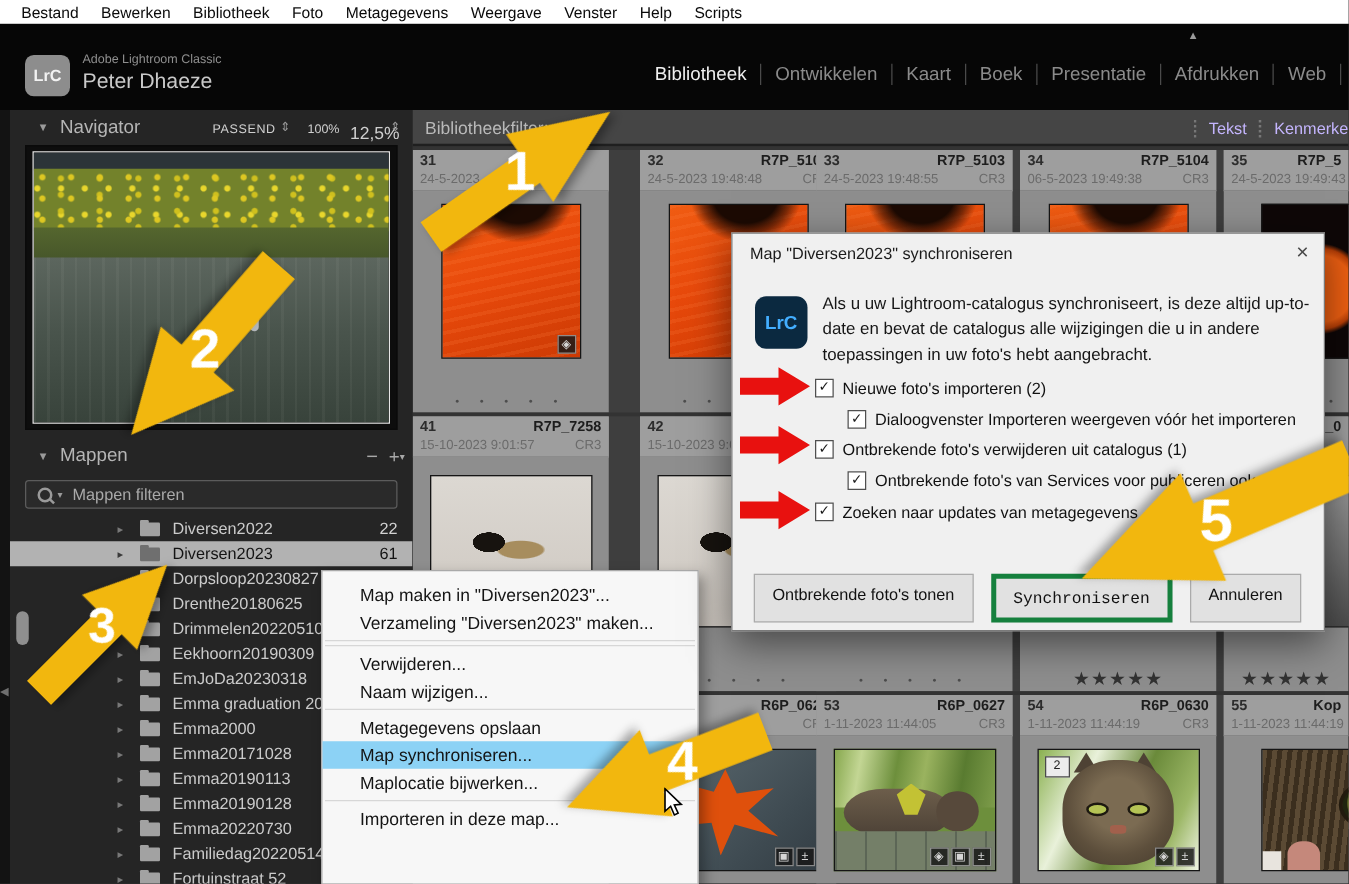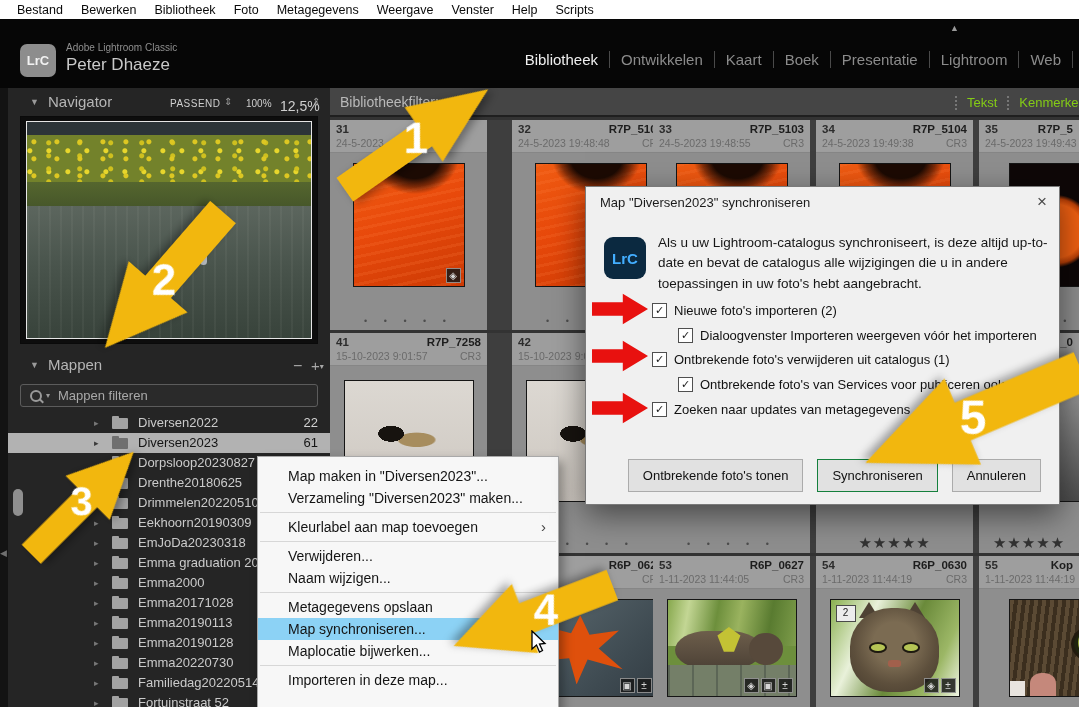--- a/index.html
+++ b/index.html
@@ -80,21 +80,21 @@
   .frow.sel .fico{background:#6f6f6f;}
   .frow.sel .fico::before{background:#6f6f6f;}
   .frow.sel .disc{color:#3a3a3a;}
 
   
   #grid{position:absolute;left:330px;top:88px;width:749px;height:619px;background:#333;z-index:1;overflow:hidden;}
   #filter-bar{position:absolute;left:0;top:0;width:749px;height:29px;background:#454545;border-bottom:2px solid #1f1f1f;box-sizing:border-box;}
   #filter-label{position:absolute;left:10px;top:6px;font-size:14px;color:#b9b9b9;}
   #filter-right{position:absolute;left:625px;top:0;width:124px;height:29px;display:flex;align-items:center;gap:10px;overflow:hidden;}
   .vdots{width:0;height:14px;border-left:2px dotted #777;flex:none;}
-  .fopt{font-size:13px;color:#84cc16;white-space:nowrap;}
+  .fopt{font-size:13px;color:#c4b5fd;white-space:nowrap;}
 
   .grid-row{position:absolute;left:0;width:749px;background:#3e3e3e;overflow:hidden;}
   #row1{top:32px;height:210px;}
   #row2{top:245px;height:220px;}
   #row3{top:468px;height:151px;}
   .cell{position:absolute;top:0;height:100%;width:157px;background:#8e8e8e;}
   .c0{left:0;}.c1{left:160px;margin-left:22px;}.c2{left:323px;}.c3{left:486px;}.c4{left:649px;width:100px;}
   .cell-h{height:33px;background:#9e9e9e;padding:2px 6px 0;box-sizing:border-box;border-bottom:1px solid #868686;}
   .h-line{display:flex;justify-content:space-between;line-height:14px;}
   .idx{font-size:11.5px;font-weight:bold;color:#2c2c2c;}
@@ -177,21 +177,21 @@
   .cbrow{position:absolute;display:flex;align-items:center;gap:7px;}
   .cb{width:13px;height:13px;border:1px solid #4f4f4f;background:#fff;font-size:11px;line-height:12px;text-align:center;color:#1a1a1a;flex:none;}
   .cbl{font-size:13px;color:#111;white-space:nowrap;}
   #cb1{left:66px;top:116px;}
   #cb2{left:92px;top:141px;}
   #cb3{left:66px;top:165px;}
   #cb4{left:92px;top:190px;}
   #cb5{left:66px;top:215px;}
   #dlg-buttons{position:absolute;right:18px;top:272px;display:flex;gap:14px;}
   .btn{background:#e1e1e1;border:1px solid #abaBab;font-size:13px;padding:8px 14px;color:#111;white-space:nowrap;}
-  .btn.primary{border:1px solid #15803d;}
+  .btn.primary{border:4px solid #15803d;font-family:Liberation Mono, monospace;}
 
   
   .yarrow{position:absolute;z-index:40;filter:drop-shadow(3px 4px 4px rgba(0,0,0,.35));}
   .yarrow .shape{width:100%;height:100%;background:#f2b70e;
      clip-path:polygon(0 33%,55% 33%,55% 11%,100% 50%,55% 89%,55% 67%,0 67%);}
   .yarrow .num{position:absolute;left:50%;top:50%;color:#fff;font-weight:bold;font-size:44px;
      transform:translate(-50%,-54%);}
   #ya1{left:329px;top:97px;width:175px;height:85px;transform:rotate(-35deg);}
   #ya1 .num{transform:translate(-50%,-54%) rotate(35deg);}
   #ya2{left:74px;top:230px;width:180px;height:100px;transform:rotate(131deg);}
@@ -229,21 +229,21 @@
   <div id="lr-logo">LrC</div>
   <div id="app-name">Adobe Lightroom Classic</div>
   <div id="account-name">Peter Dhaeze</div>
   <div id="top-collapse">▲</div>
   <div id="modules">
     <span class="module active">Bibliotheek</span>
     <span class="module">Ontwikkelen</span>
     <span class="module">Kaart</span>
     <span class="module">Boek</span>
     <span class="module">Presentatie</span>
-    <span class="module">Lightroom</span>
+    <span class="module">Afdrukken</span>
     <span class="module">Web</span>
   </div>
 </div>
 
 <div id="left-strip">
   <span id="panel-collapse-left">◀</span>
 </div>
 <div id="panel-scroll-thumb"></div>
 
 <div id="left-panel">
@@ -424,21 +424,21 @@
         </div>
       <div class="cell-f dots">•  •  •  •  •</div>
     </div>
     <div class="cell c3">
       <div class="cell-h">
         <div class="h-line">
             <span class="idx">34</span>
             <span class="fnm">R7P_5104</span>
           </div>
         <div class="h-line">
-            <span class="dte">24-5-2023 19:49:38</span>
+            <span class="dte">06-5-2023 19:49:38</span>
             <span class="ftp">CR3</span>
           </div>
       </div>
       <div class="cell-b">
           <div class="photo p-flower"></div>
         </div>
       <div class="cell-f dots">•  •  •  •  •</div>
     </div>
     <div class="cell c4">
       <div class="cell-h">
@@ -656,21 +656,20 @@
       </div>
         </div>
     </div>
   </div>
 </div>
 
 <div id="context-menu">
   <div class="mi">Map maken in "Diversen2023"...</div>
   <div class="mi">Verzameling "Diversen2023" maken...</div>
   <div class="msep"></div>
-  <div class="mi"><span>Kleurlabel aan map toevoegen</span><span class="sub">›</span></div>
   <div class="msep"></div>
   <div class="mi">Verwijderen...</div>
   <div class="mi">Naam wijzigen...</div>
   <div class="msep"></div>
   <div class="mi">Metagegevens opslaan</div>
   <div class="mi hl">Map synchroniseren...</div>
   <div class="mi">Maplocatie bijwerken...</div>
   <div class="msep"></div>
   <div class="mi">Importeren in deze map...</div>
 </div>

